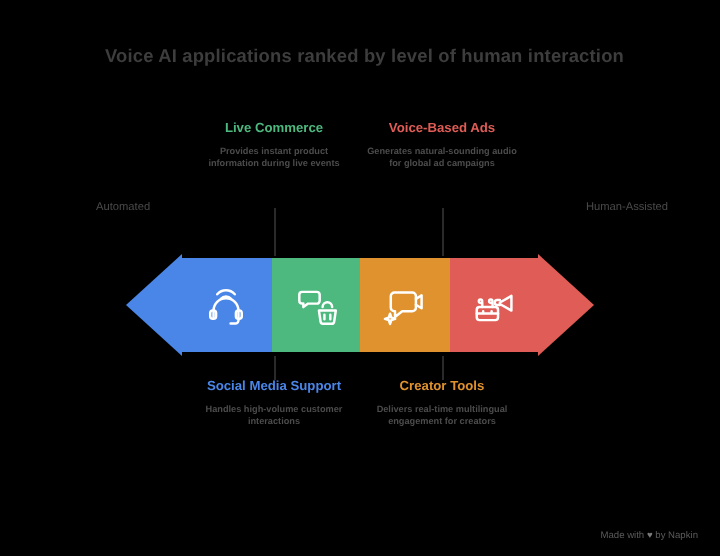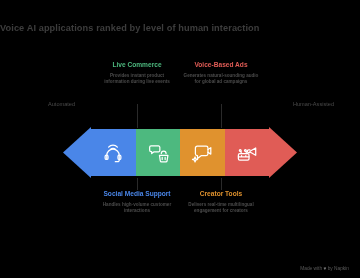--- a/index.html
+++ b/index.html
@@ -22,21 +22,21 @@
     height: 278px;
     background: #000000;
   }
 
   
   .title {
     position: absolute;
     left: 0;
     top: 22px;
     width: 312px;
-    text-align: left;
+    text-align: right;
     font-size: 9.2px;
     font-weight: bold;
     color: #3d3d3d;
     letter-spacing: 0.1px;
     line-height: 12px;
     white-space: nowrap;
   }
 
   
   .end-label {

